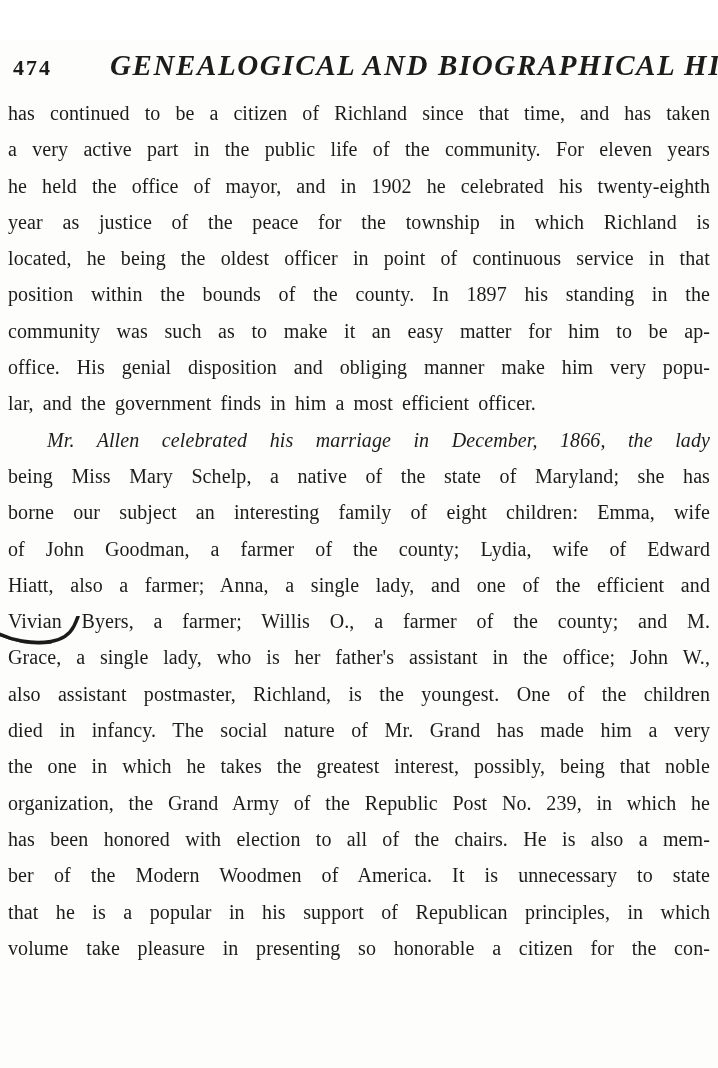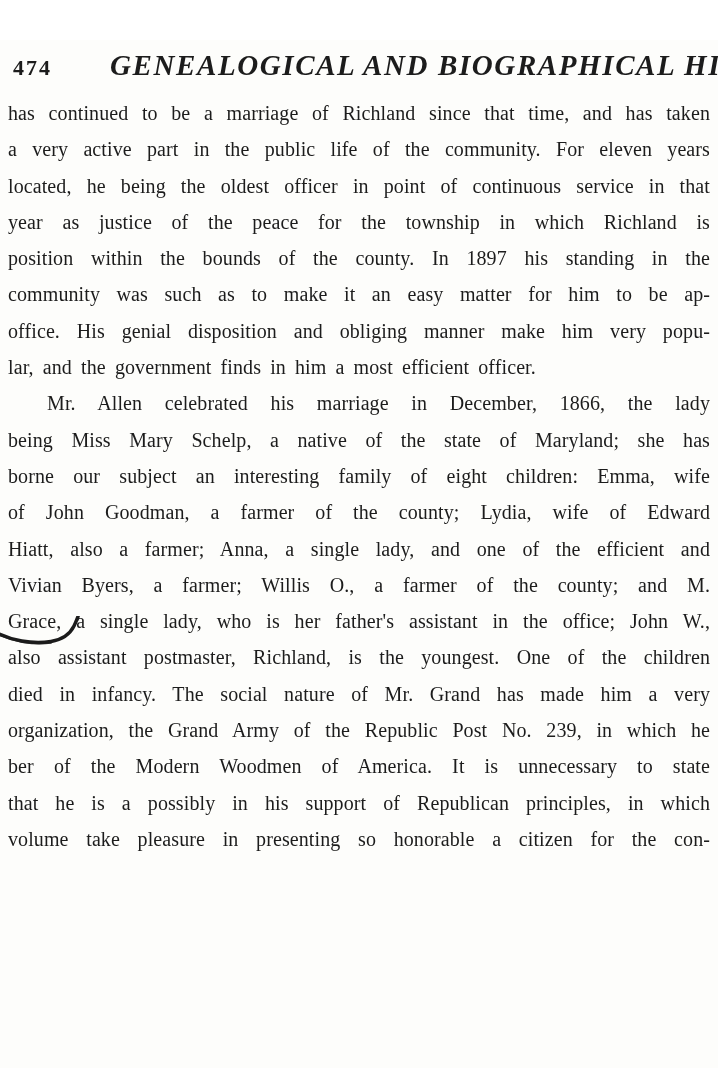--- a/index.html
+++ b/index.html
@@ -52,20 +52,21 @@
     text-align: justify;
     text-align-last: justify;
     letter-spacing: 0.1px;
   }
   .line.para-end {
     text-align-last: left;
     word-spacing: 4px;
   }
   .line.indent {
     text-indent: 39px;
+    font-style: italic;
   }
   .pen-mark {
     position: absolute;
     left: -3px;
     top: 576px;
     width: 172px;
     height: 38px;
     pointer-events: none;
   }
 </style>
@@ -74,42 +75,45 @@
 
 <div class="page">
 
   <div class="running-head">
     <span class="page-number">474</span>
     <span class="head-title">GENEALOGICAL AND BIOGRAPHICAL HISTORY.</span>
   </div>
 
   <div class="text-block">
     <div>
-      <div class="line">has continued to be a marriage of Richland since that time, and has taken</div>
+      <div class="line">has continued to be a citizen of Richland since that time, and has taken</div>
       <div class="line">a very active part in the public life of the community. For eleven years</div>
+      <div class="line">he held the office of mayor, and in 1902 he celebrated his twenty-eighth</div>
+      <div class="line">year as justice of the peace for the township in which Richland is</div>
       <div class="line">located, he being the oldest officer in point of continuous service in that</div>
-      <div class="line">year as justice of the peace for the township in which Richland is</div>
       <div class="line">position within the bounds of the county. In 1897 his standing in the</div>
       <div class="line">community was such as to make it an easy matter for him to be ap-</div>
       <div class="line">office. His genial disposition and obliging manner make him very popu-</div>
       <div class="line para-end">lar, and the government finds in him a most efficient officer.</div>
     </div>
     <div>
       <div class="line indent">Mr. Allen celebrated his marriage in December, 1866, the lady</div>
       <div class="line">being Miss Mary Schelp, a native of the state of Maryland; she has</div>
       <div class="line">borne our subject an interesting family of eight children: Emma, wife</div>
       <div class="line">of John Goodman, a farmer of the county; Lydia, wife of Edward</div>
       <div class="line">Hiatt, also a farmer; Anna, a single lady, and one of the efficient and</div>
       <div class="line">Vivian Byers, a farmer; Willis O., a farmer of the county; and M.</div>
       <div class="line">Grace, a single lady, who is her father's assistant in the office; John W.,</div>
       <div class="line">also assistant postmaster, Richland, is the youngest. One of the children</div>
       <div class="line">died in infancy. The social nature of Mr. Grand has made him a very</div>
+      <div class="line">the one in which he takes the greatest interest, possibly, being that noble</div>
       <div class="line">organization, the Grand Army of the Republic Post No. 239, in which he</div>
+      <div class="line">has been honored with election to all of the chairs. He is also a mem-</div>
       <div class="line">ber of the Modern Woodmen of America. It is unnecessary to state</div>
-      <div class="line">that he is a possibly in his support of Republican principles, in which</div>
+      <div class="line">that he is a popular in his support of Republican principles, in which</div>
       <div class="line">volume take pleasure in presenting so honorable a citizen for the con-</div>
     </div>
   </div>
 
   <svg class="pen-mark" viewBox="0 0 172 38" xmlns="http://www.w3.org/2000/svg">
     <path d="M 0 17 C 14 24, 34 28.5, 54 25.5 C 66 23.5, 73 18, 77 10 C 79 6, 80 3, 81 0.5" fill="none" stroke-width="3.5" stroke-linecap="round" stroke="#1b1b1b"></path>
     <path d="M 2 19 C 16 25.5, 36 29.5, 54 27" fill="none" stroke-width="1.6" stroke-linecap="round" opacity="0.85" stroke="#1b1b1b"></path>
   </svg>
 
 </div>

